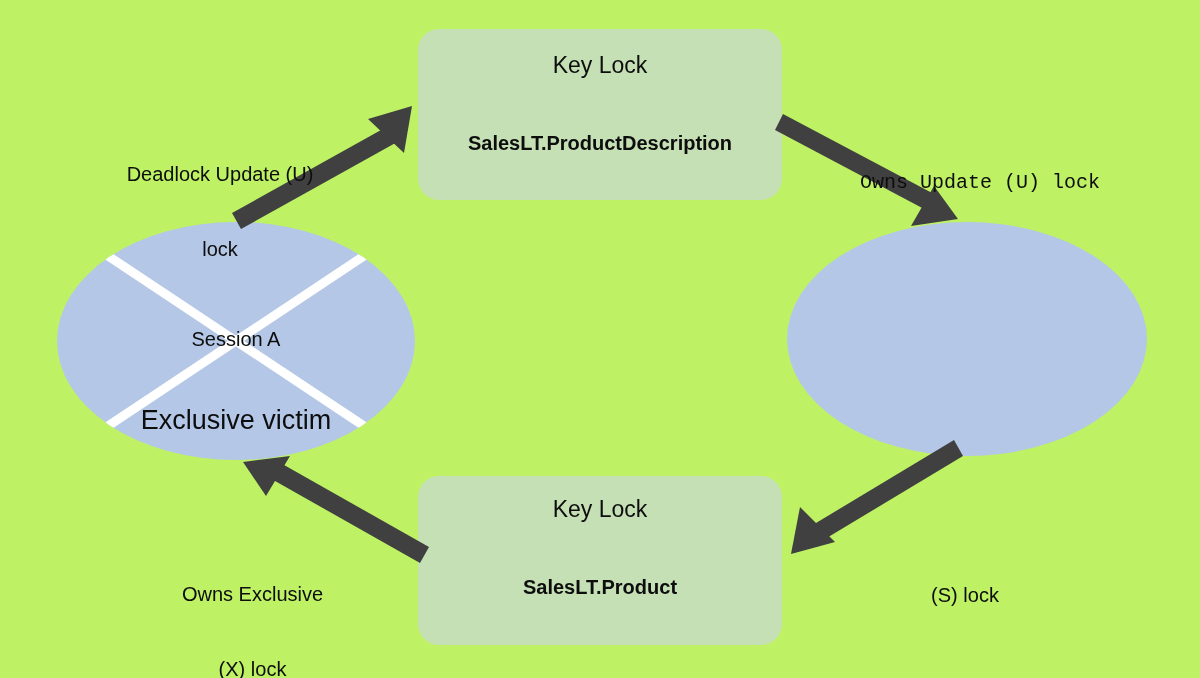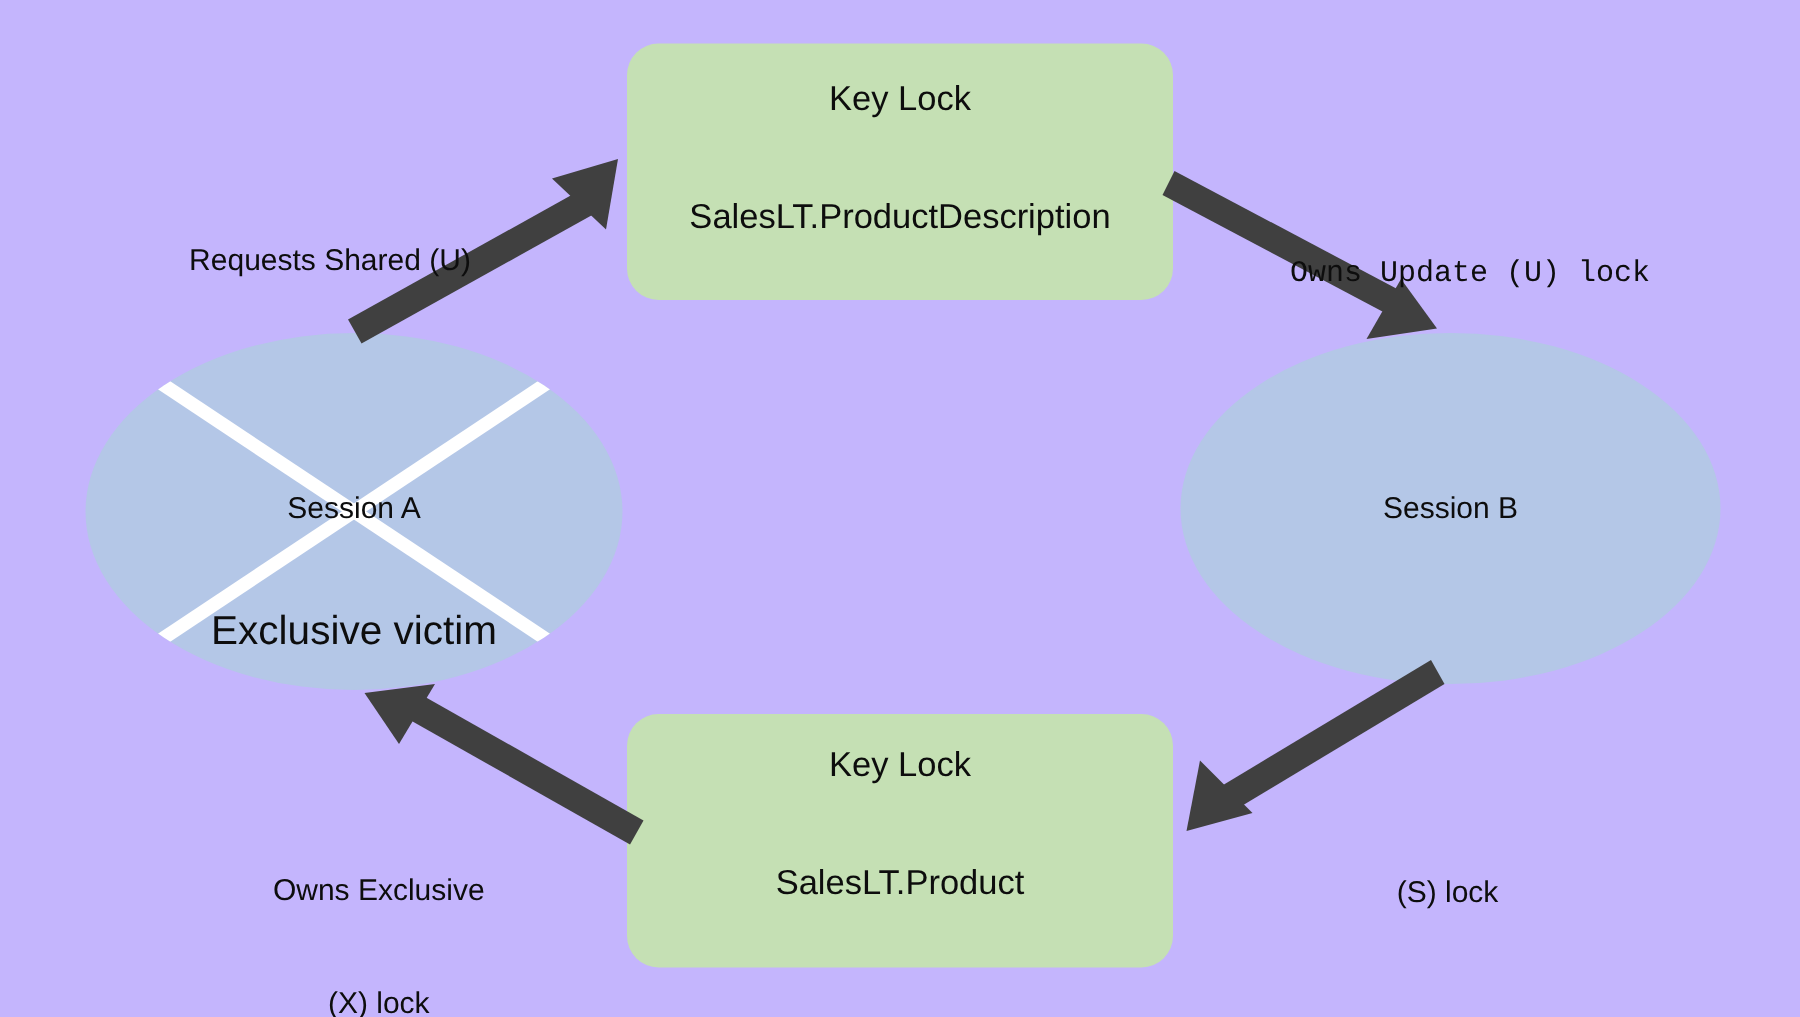--- a/index.html
+++ b/index.html
@@ -9,21 +9,21 @@
     background: #ffffff;
   }
   body {
     font-family: "Liberation Sans", sans-serif;
     -webkit-font-smoothing: antialiased;
   }
   #canvas {
     position: relative;
     width: 1200px;
     height: 678px;
-    background: #c4b5fd;
+    background: #bef264;
     overflow: hidden;
   }
   
   #art {
     position: absolute;
     left: 0;
     top: 0;
     width: 1200px;
     height: 678px;
   }
@@ -33,21 +33,22 @@
     color: #0d0d0d;
     text-align: center;
     line-height: 1.2;
     white-space: pre;
     pointer-events: none;
   }
   .node-box-title {
     font-size: 23px;
   }
   .node-box-sub {
-    font-size: 23px;
+    font-size: 20px;
+    font-weight: bold;
   }
   .ellipse-label {
     font-size: 20px;
   }
   .victim-label {
     font-size: 27px;
   }
   .edge-label {
     font-size: 20px;
     line-height: 1.25;
@@ -116,24 +117,24 @@
 
   <div class="txt node-box-title box-top-title">Key Lock</div>
   <div class="txt node-box-sub box-top-sub">SalesLT.ProductDescription</div>
 
   <div class="txt node-box-title box-bot-title">Key Lock</div>
   <div class="txt node-box-sub box-bot-sub">SalesLT.Product</div>
 
   <div class="txt ellipse-label lbl-session-a">Session A</div>
   <div class="txt victim-label lbl-victim">Exclusive victim</div>
 
-  <div class="txt ellipse-label lbl-session-b">Session B</div>
 
   <div class="txt edge-label lbl-edge-tl">
-    <div>Requests Shared (U)</div>
+    <div>Deadlock Update (U)</div>
+    <div>lock</div>
   </div>
 
   <div class="txt edge-label lbl-edge-tr">
     <div>Owns Update (U) lock</div>
   </div>
 
   <div class="txt edge-label lbl-edge-br">
     <div>(S) lock</div>
   </div>
 

